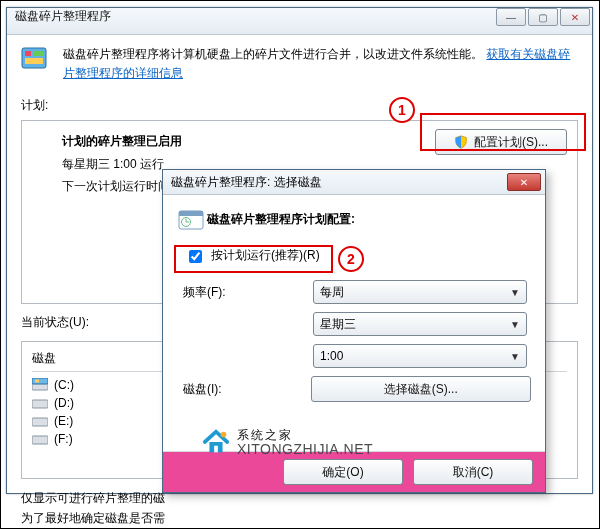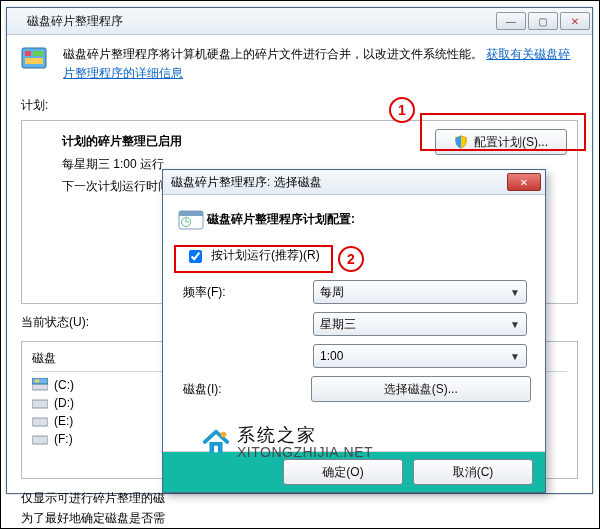--- a/index.html
+++ b/index.html
@@ -1,19 +1,19 @@
 <!DOCTYPE html>
 <html><head>
 <meta charset="utf-8">
 <style>
   html,body{margin:0;padding:0;font-family:"Microsoft YaHei","Segoe UI",Tahoma,sans-serif;font-size:12px;color:#000;background:#fff}
   .root{position:relative;width:600px;height:529px;border:1px solid #000;box-sizing:border-box;overflow:hidden}
   
   .win-main{position:absolute;left:5px;top:6px;width:585px;height:485px;border:1px solid #4a6a88;background:#fff;box-shadow:0 0 2px rgba(0,0,0,.3)}
-  .titlebar{height:26px;background:linear-gradient(#f6f9fc,#e4ecf3);display:flex;align-items:center;justify-content:space-between;padding:0 2px 0 20px;border-bottom:1px solid #bcc7d0}
+  .titlebar{height:26px;background:linear-gradient(#f6f9fc,#e4ecf3);display:flex;justify-content:space-between;padding:0 2px 0 8px;border-bottom:1px solid #bcc7d0}
   .titlebar .title{color:#111}
   .ctrl-group{display:flex;gap:2px}
   .ctrl-btn{width:28px;height:16px;border:1px solid #8e99a6;border-radius:2px;background:linear-gradient(#f7f9fb,#dce3ea);display:flex;align-items:center;justify-content:center;font-size:10px;color:#47525e;cursor:default}
   .ctrl-btn.close{color:#b33}
   .content{padding:10px 14px 0 14px}
   .intro{display:flex;gap:16px;margin-bottom:14px}
   .intro-icon svg{width:26px;height:26px}
   .intro-text{line-height:1.6}
   .link{color:#0b63c4;text-decoration:underline;cursor:pointer}
   .section-label{margin:6px 0 6px 0}
@@ -35,26 +35,26 @@
   .dlg-close{width:32px;height:16px;border-radius:2px;background:linear-gradient(#e8817c,#c33b31);border:1px solid #8a2e26;display:flex;align-items:center;justify-content:center;color:#fff;font-size:10px}
   .dlg-body{padding:10px 14px 0 14px}
   .dlg-hdr{display:flex;align-items:center;gap:2px;margin-bottom:14px}
   .dlg-hdr svg{width:28px;height:28px}
   .chk-row{display:flex;gap:6px;margin:6px 0 14px 8px}
   .chk-row input{width:13px;height:13px}
   .field-row{display:flex;align-items:center;margin:8px 0}
   .field-label{width:130px;padding-left:6px}
   .combo{width:200px;height:22px;border:1px solid #7a8793;border-radius:3px;background:linear-gradient(#fefefe,#e7ecf1);display:flex;align-items:center;justify-content:space-between;padding:0 6px;font-size:12px}
   .combo .arrow{font-size:10px;color:#333}
-  .dlg-footer{position:absolute;left:0;right:0;bottom:0;height:40px;border-top:1px solid #d6dbe1;background:#14b8a6;display:flex;align-items:center;justify-content:flex-end;gap:10px;padding:0 12px}
+  .dlg-footer{position:absolute;left:0;right:0;bottom:0;height:40px;border-top:1px solid #d6dbe1;background:#ec4899;display:flex;align-items:center;justify-content:flex-end;gap:10px;padding:0 12px}
   
   .wm{position:absolute;left:200px;bottom:68px;display:flex;align-items:center;gap:6px;opacity:.95;pointer-events:none}
   .wm .house svg{width:30px;height:30px}
   .wm .txt{line-height:1.05}
-  .wm .cn{font-size:18px;font-family:Liberation Sans, sans-serif;letter-spacing:2px}
+  .wm .cn{font-size:12px;font-family:Liberation Mono, monospace;letter-spacing:2px}
   .wm .en{font-size:14px;color:#444;letter-spacing:.5px}
   .shield-ico{width:14px;height:14px}
 </style>
 </head>
 <body>
 
 <div class="root">
 
   <div class="win-main">
     <div class="titlebar">

